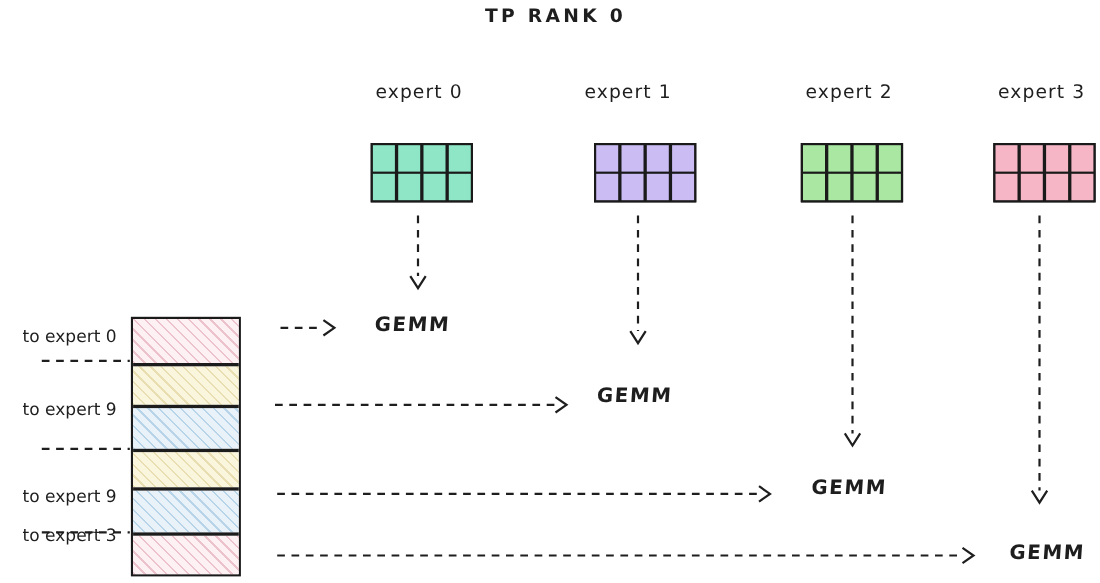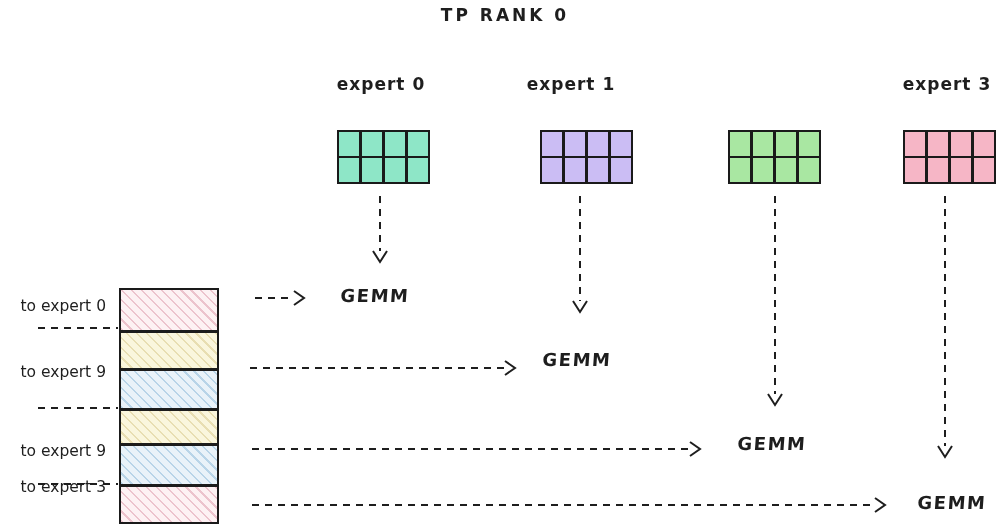--- a/index.html
+++ b/index.html
@@ -3,21 +3,21 @@
 <meta charset="utf-8">
 <style>
   html,body{margin:0;padding:0;background:#ffffff;}
   #canvas{
     position:relative;width:1000px;height:530px;background:#ffffff;
     overflow:hidden;
     font-family:"DejaVu Sans","Liberation Sans",sans-serif;
     color:#1e1e1e;
   }
   .abs{position:absolute;}
-  .hand{font-weight:700;letter-spacing:1px;}
+  .hand{font-weight:400;letter-spacing:1px;}
   #title{
     top:5px;left:380px;width:250px;text-align:center;
     font-size:17px;font-weight:700;letter-spacing:3px;z-index:3;
   }
   .expert-label{
     top:74px;width:140px;text-align:center;font-size:17px;z-index:3;
   }
   .expert-grid{
     top:130px;width:89px;height:50px;
     border:2.5px solid #1a1a1a;background:#1a1a1a;
@@ -47,20 +47,21 @@
 </style>
 </head>
 <body>
 
 <div id="canvas">
 
   <div id="title" class="abs">TP RANK 0</div>
 
   <div class="abs expert-label hand" style="left:311px">expert 0</div>
   <div class="abs expert-label hand" style="left:501px">expert 1</div>
+  <div class="abs expert-label hand" style="left:702px">expert 2</div>
   <div class="abs expert-label hand" style="left:877px">expert 3</div>
 
   <div class="abs expert-grid" style="left:337px">
     <div class="cell" style="background: rgb(142, 230, 199);"></div>
       <div class="cell" style="background: rgb(142, 230, 199);"></div>
       <div class="cell" style="background: rgb(142, 230, 199);"></div>
       <div class="cell" style="background: rgb(142, 230, 199);"></div>
     <div class="cell" style="background: rgb(142, 230, 199);"></div>
       <div class="cell" style="background: rgb(142, 230, 199);"></div>
       <div class="cell" style="background: rgb(142, 230, 199);"></div>

